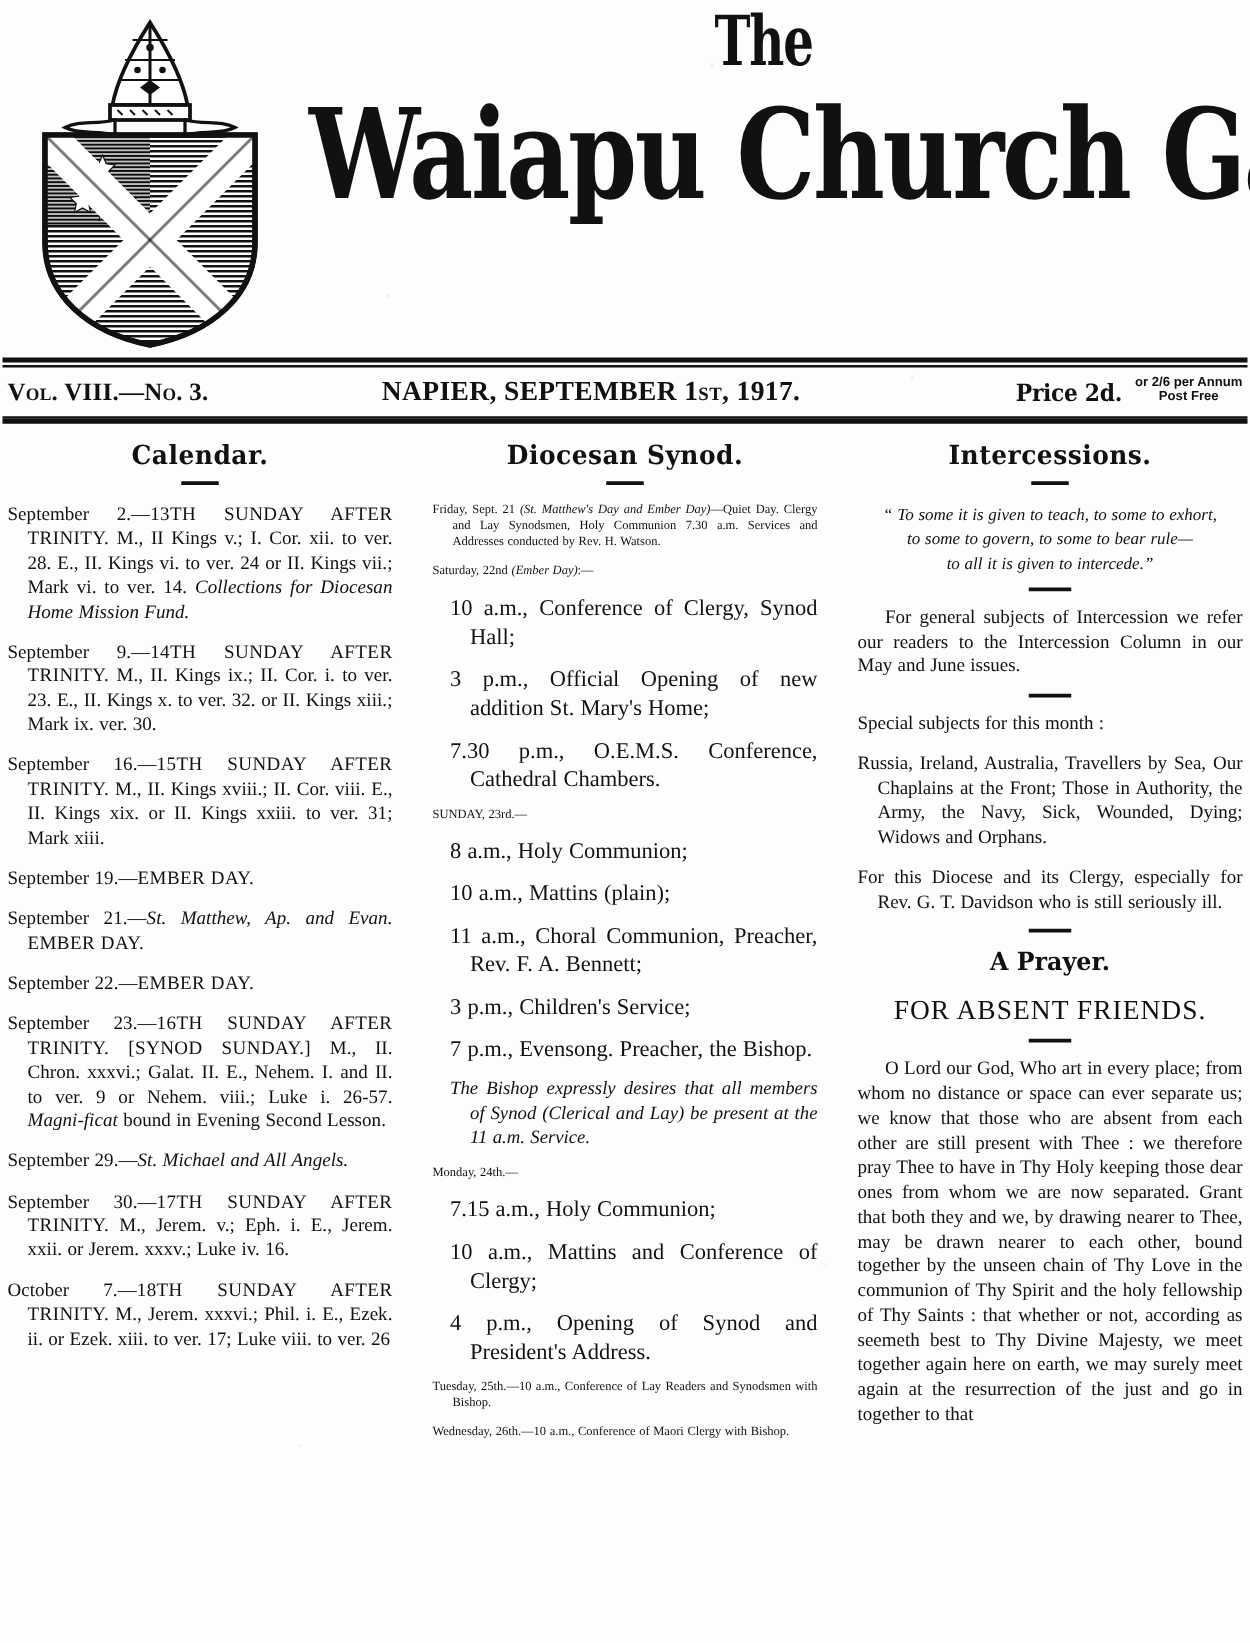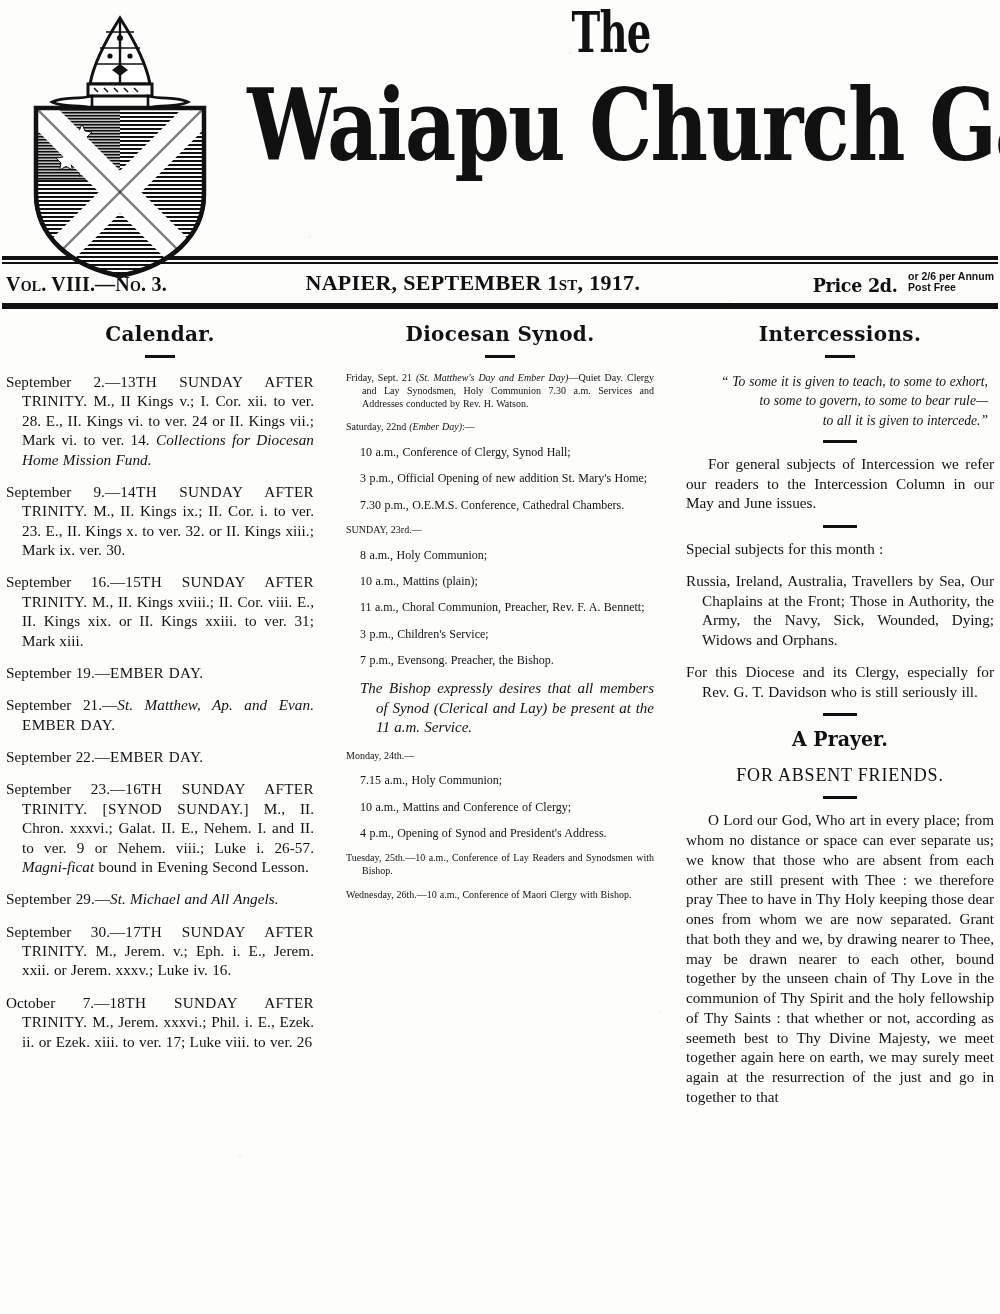--- a/index.html
+++ b/index.html
@@ -29,21 +29,21 @@
       radial-gradient(circle at 93% 67%, rgba(0,0,0,.04) 0 1px, transparent 2px),
       #fdfdfc;
     pointer-events: none;
     z-index: 0;
   }
   #sheet { position: relative; z-index: 1; }
 
   
   .masthead {
     position: relative;
-    height: 256px;
+    height: 286px;
   }
   .crest {
     position: absolute;
     left: 20px; top: 4px;
     width: 200px; height: 278px;
   }
   .title-block {
     position: absolute;
     left: 216px; right: 4px; top: 10px;
     text-align: center;
@@ -99,21 +99,21 @@
   .vol-right { display: flex; align-items: flex-end; gap: 7px; }
   .price-main {
     font-size: 19px; font-weight: 700;
     font-family: "DejaVu Serif", serif;
     letter-spacing: -.3px;
     transform: scaleX(.92);
   }
   .price-sub {
     font-size: 10.5px; font-weight: 700;
     line-height: 1.12;
-    text-align: left;
+    text-align: center;
     font-family: "Liberation Sans", sans-serif;
     padding-bottom: 2px;
   }
 
   
   .columns {
     display: flex;
     padding: 12px 6px 0 6px;
     gap: 32px;
   }
@@ -158,21 +158,21 @@
   .day {
     font-size: 10px;
     line-height: 1.275;
     text-align: justify;
     margin: 0 0 11px 0;
     padding-left: 16px;
     text-indent: -16px;
     word-spacing: .4px;
   }
   .item {
-    font-size: 12px;
+    font-size: 18px;
     line-height: 1.275;
     text-align: justify;
     margin: 0 0 11px 0;
     padding-left: 30px;
     text-indent: -16px;
     word-spacing: .4px;
   }
   .note {
     font-size: 15px;
     font-style: italic;
@@ -182,21 +182,21 @@
     padding-left: 30px;
     text-indent: -16px;
     word-spacing: .5px;
   }
 
   
   .epigraph {
     font-style: italic;
     font-size: 13.6px;
     line-height: 1.42;
-    text-align: right;
+    text-align: center;
     margin: 0 6px;
     word-spacing: .4px;
   }
   .epi-l2, .epi-l3 { display: block; }
   .para {
     font-size: 15.2px;
     line-height: 1.3;
     text-align: justify;
     margin: 0 0 12px 0;
     text-indent: 22px;
@@ -210,21 +210,21 @@
   .sub-head {
     text-align: center;
     font-family: "DejaVu Serif", "Liberation Serif", serif;
     font-weight: 700;
     font-size: 20px;
     transform: scaleX(.95);
     margin: 2px 0 0 0;
   }
   .prayer-title {
     text-align: center;
-    font-size: 18px;
+    font-size: 22px;
     letter-spacing: .8px;
     margin: 14px 0 0 0;
   }
 </style>
 </head>
 <body>
 
 <div id="paper"></div>
 
 <div id="sheet">

